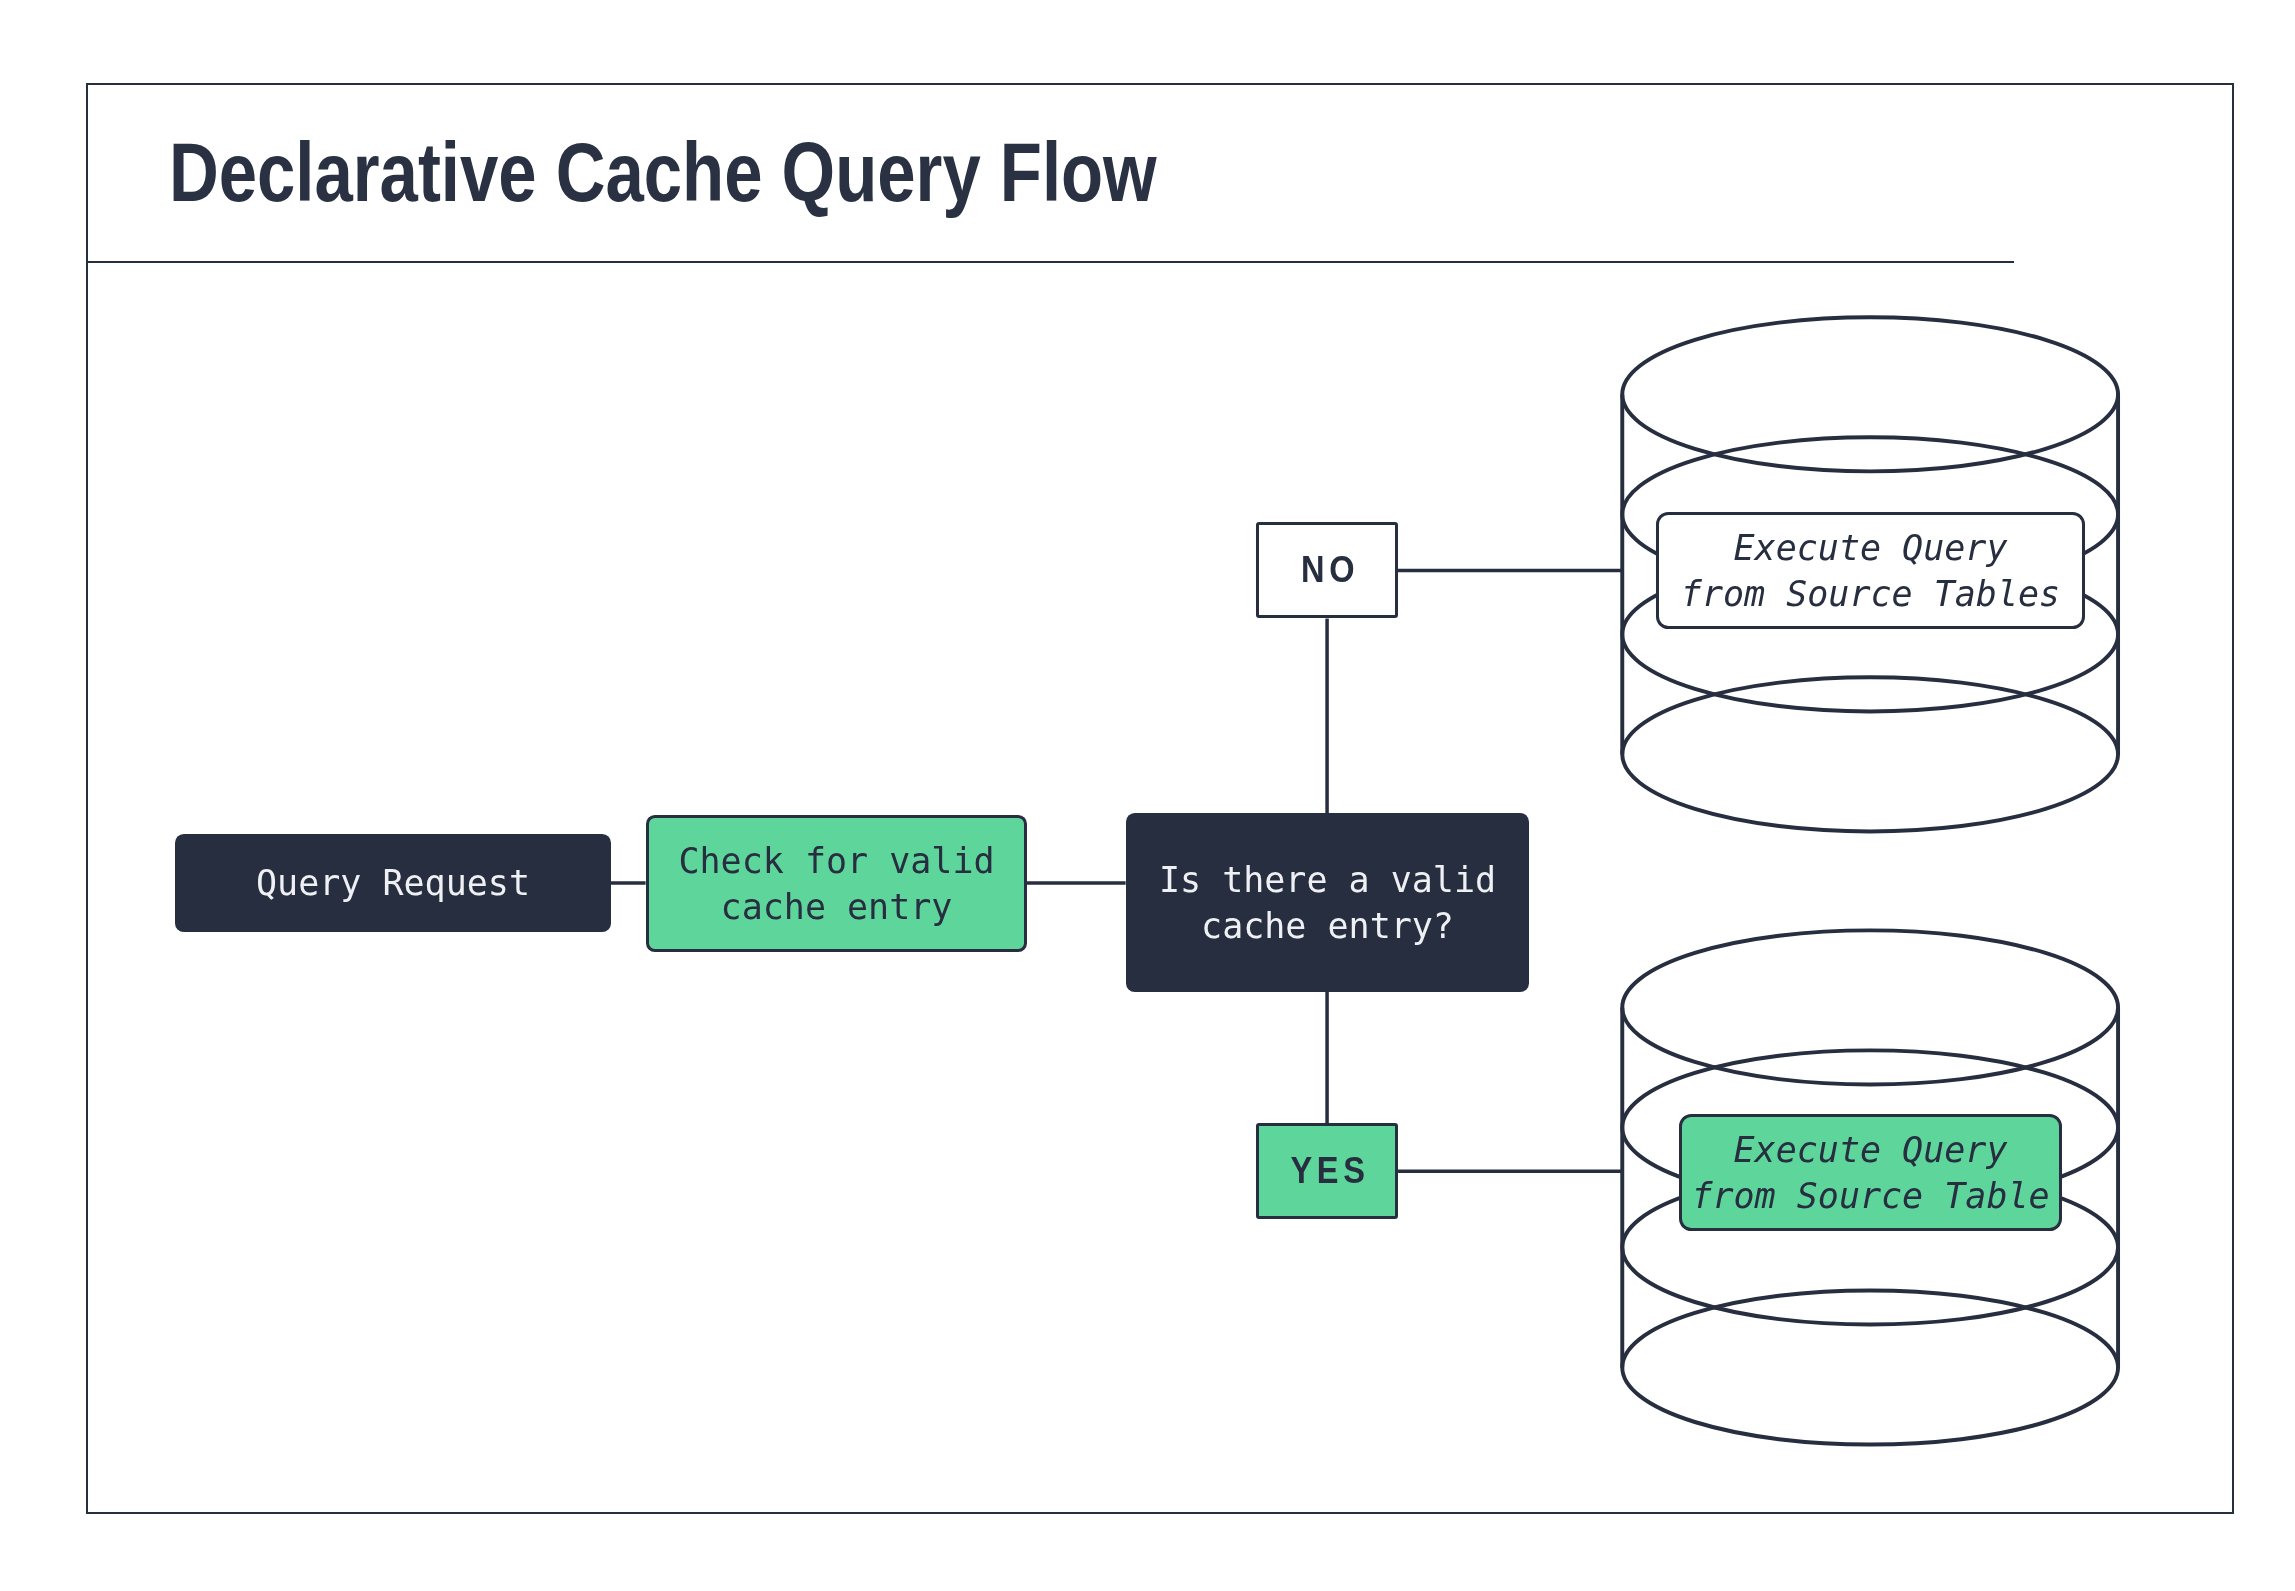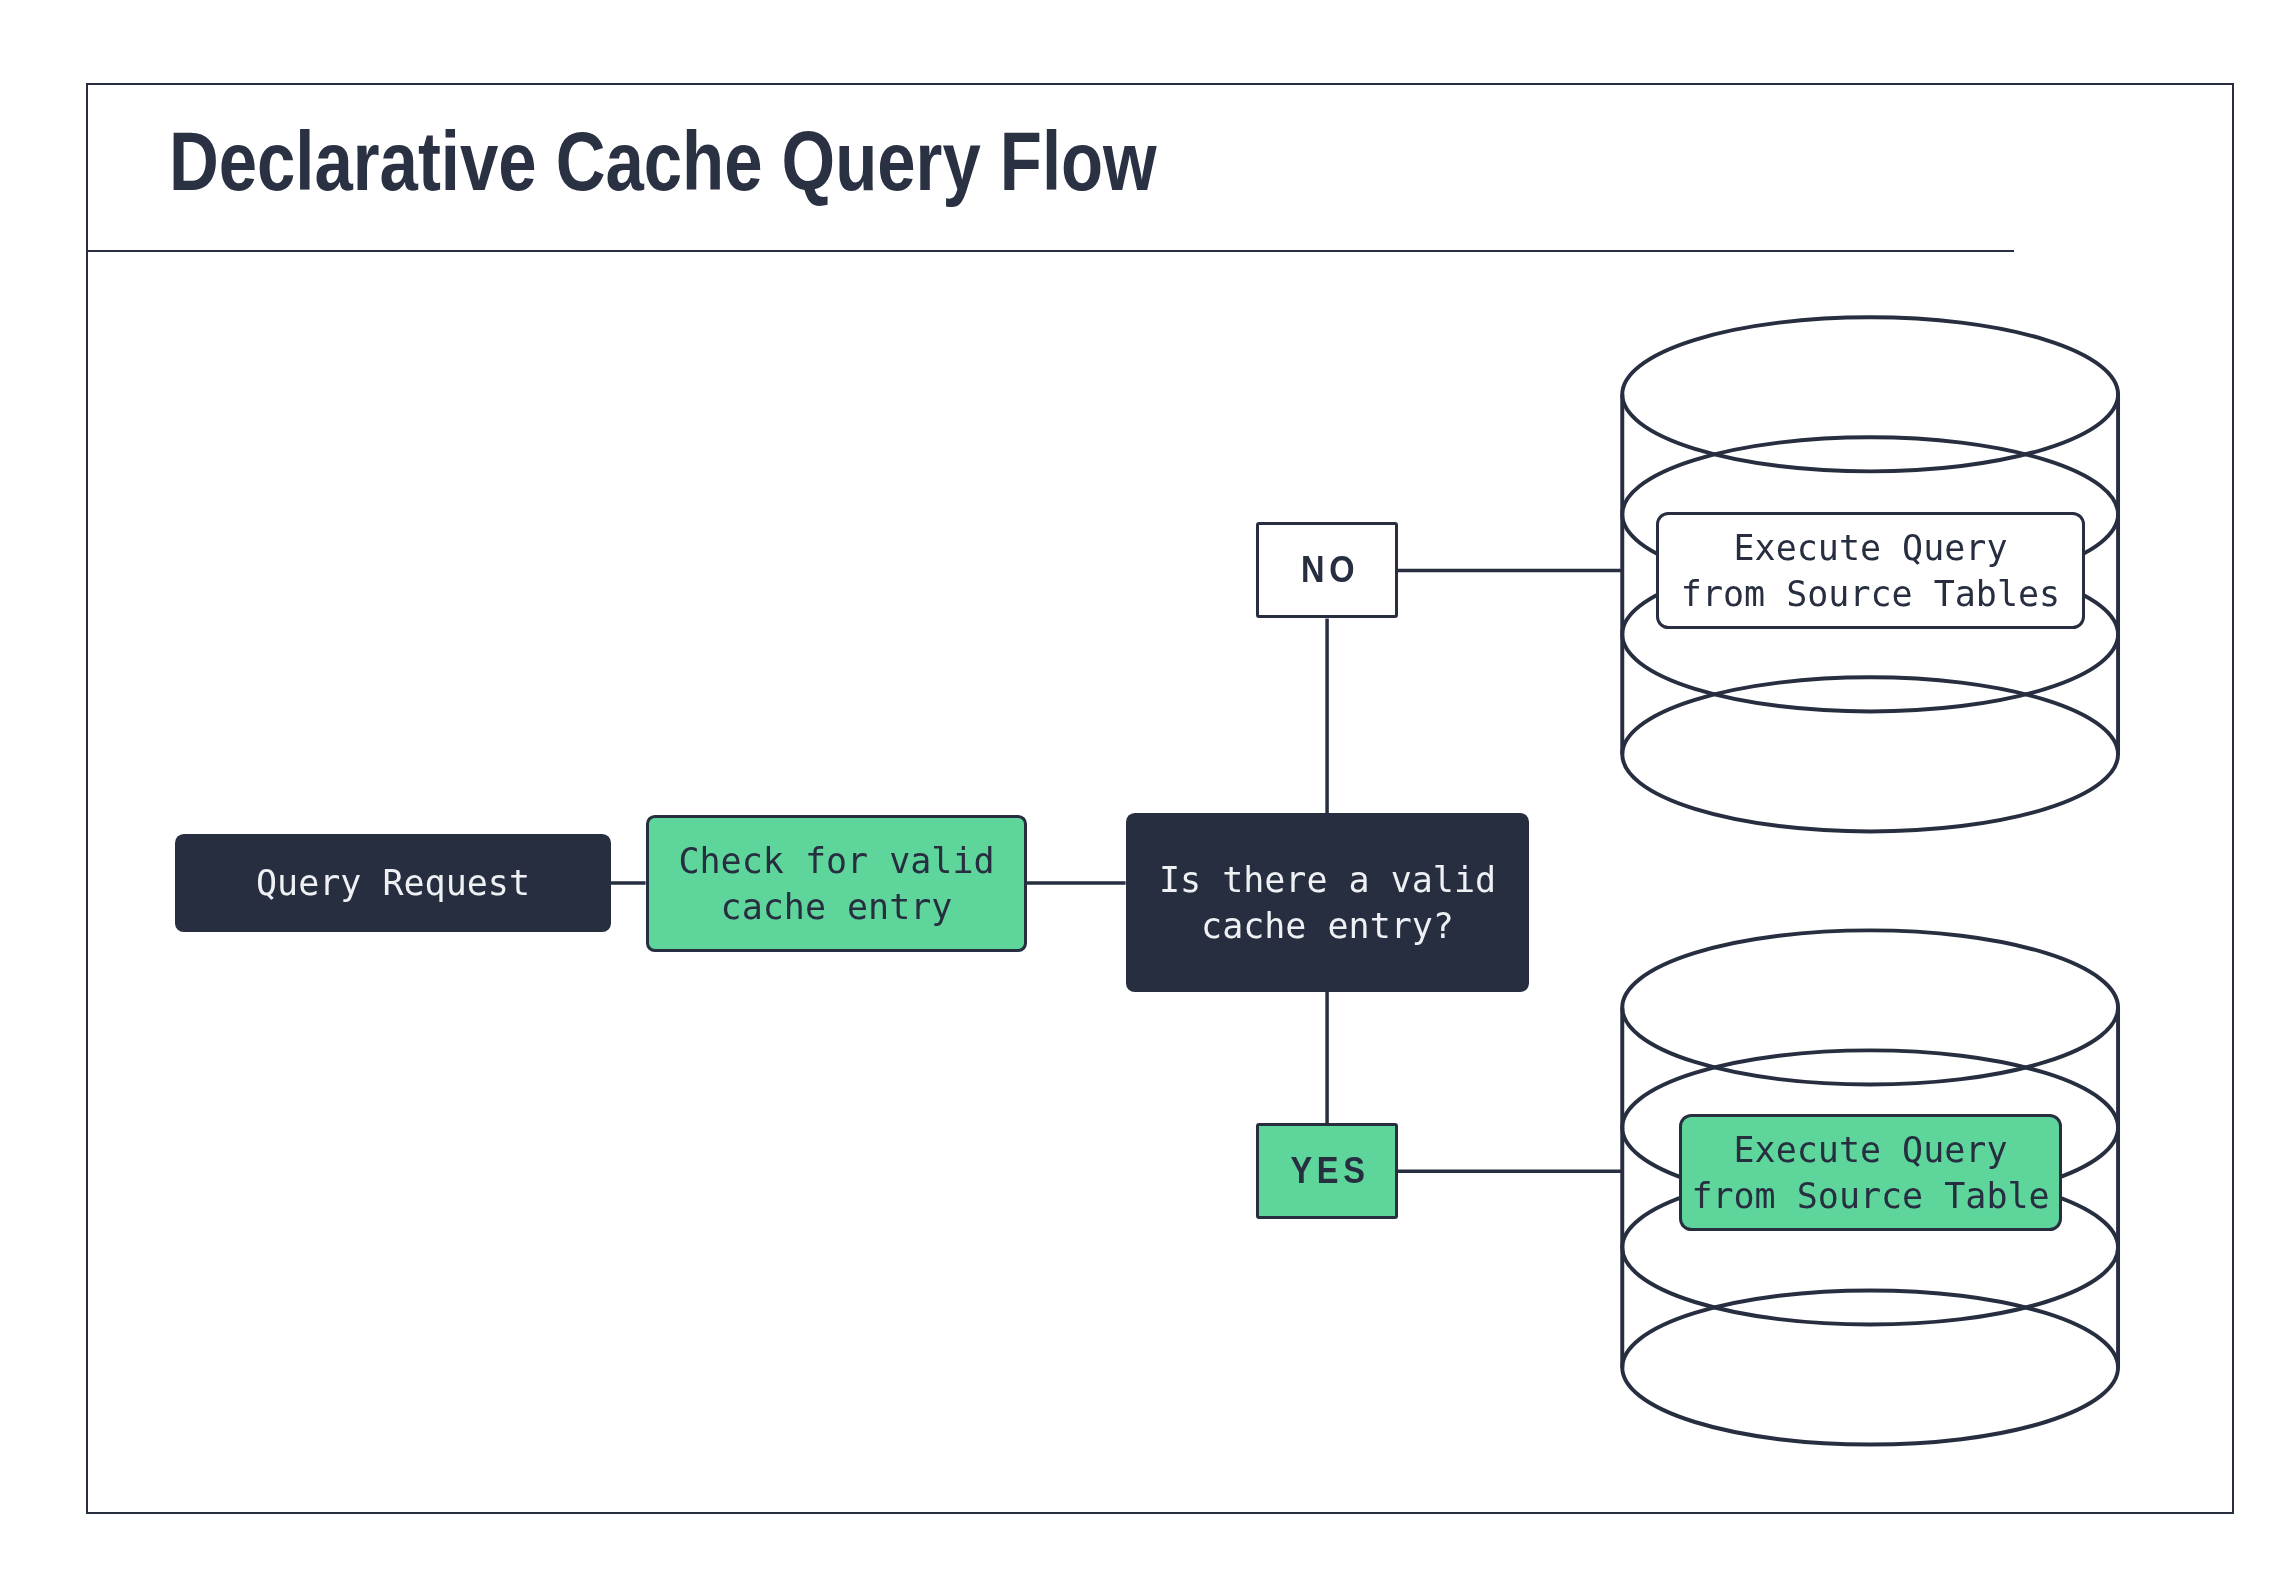--- a/index.html
+++ b/index.html
@@ -18,21 +18,21 @@
     overflow:hidden;
   }
   .frame{
     position:absolute;
     left:86px;top:83px;width:2148px;height:1431px;
     border:2.6px solid var(--ink);
     background:var(--paper);
   }
   .frame-header{
     position:absolute;
-    left:86px;top:72px;width:1928px;height:180px;
+    left:86px;top:83px;width:1928px;height:180px;
     border-bottom:2.6px solid var(--ink);
     display:flex;align-items:center;
     padding-left:83px;
   }
   .page-title{
     font-family:"Liberation Sans","DejaVu Sans",sans-serif;
     font-weight:bold;
     font-size:84px;
     color:#2a3142;
     transform:scaleX(0.82);
@@ -57,21 +57,21 @@
     border-radius:3px;
     font-family:"Liberation Sans","DejaVu Sans",sans-serif;
     font-weight:bold;
   }
   .branch .branch-label{
     transform:scaleX(0.88);
     letter-spacing:5.3px;
     margin-right:-5.3px; 
     font-size:37px;
   }
-  .db-plaque{border-radius:12.3px;}
+  .db-plaque{border-radius:12.3px;font-style:italic;}
 </style>
 </head>
 <body>
 
 <div class="canvas">
 
   <div class="frame"></div>
   <div class="frame-header">
     <div class="page-title">Declarative Cache Query Flow</div>
   </div>

